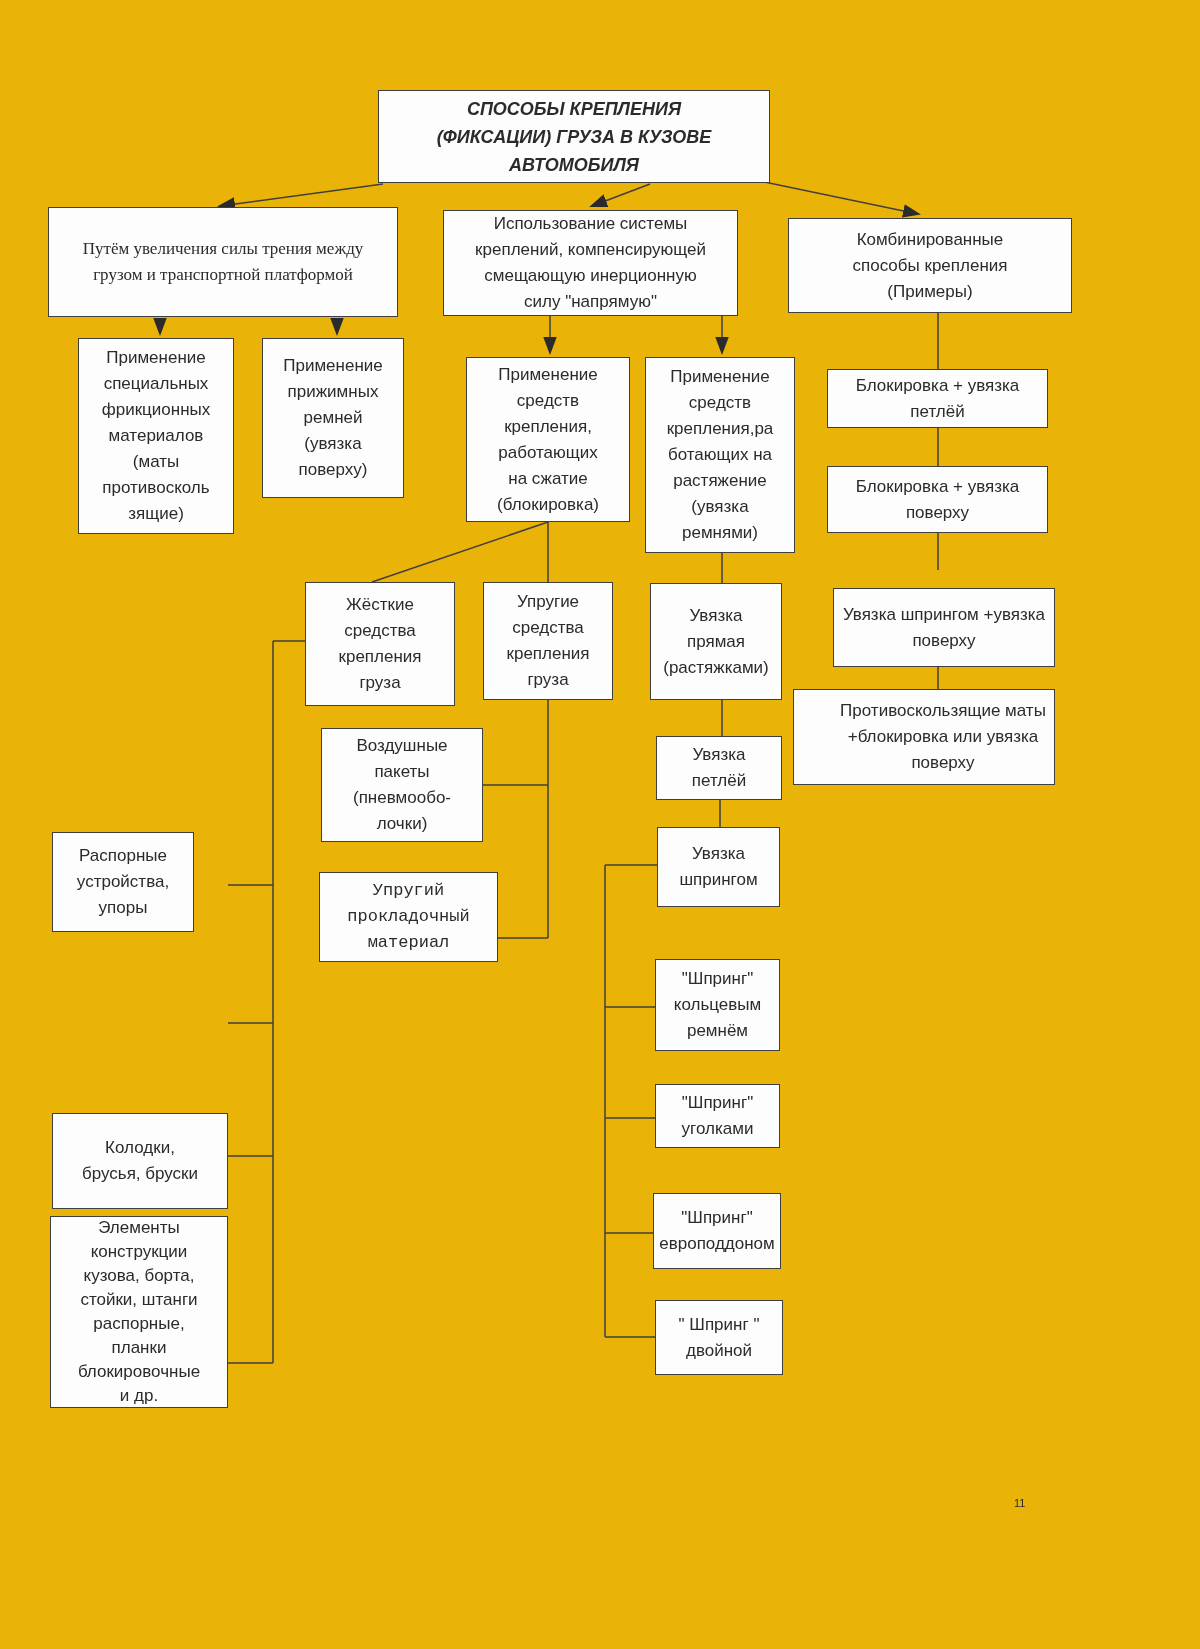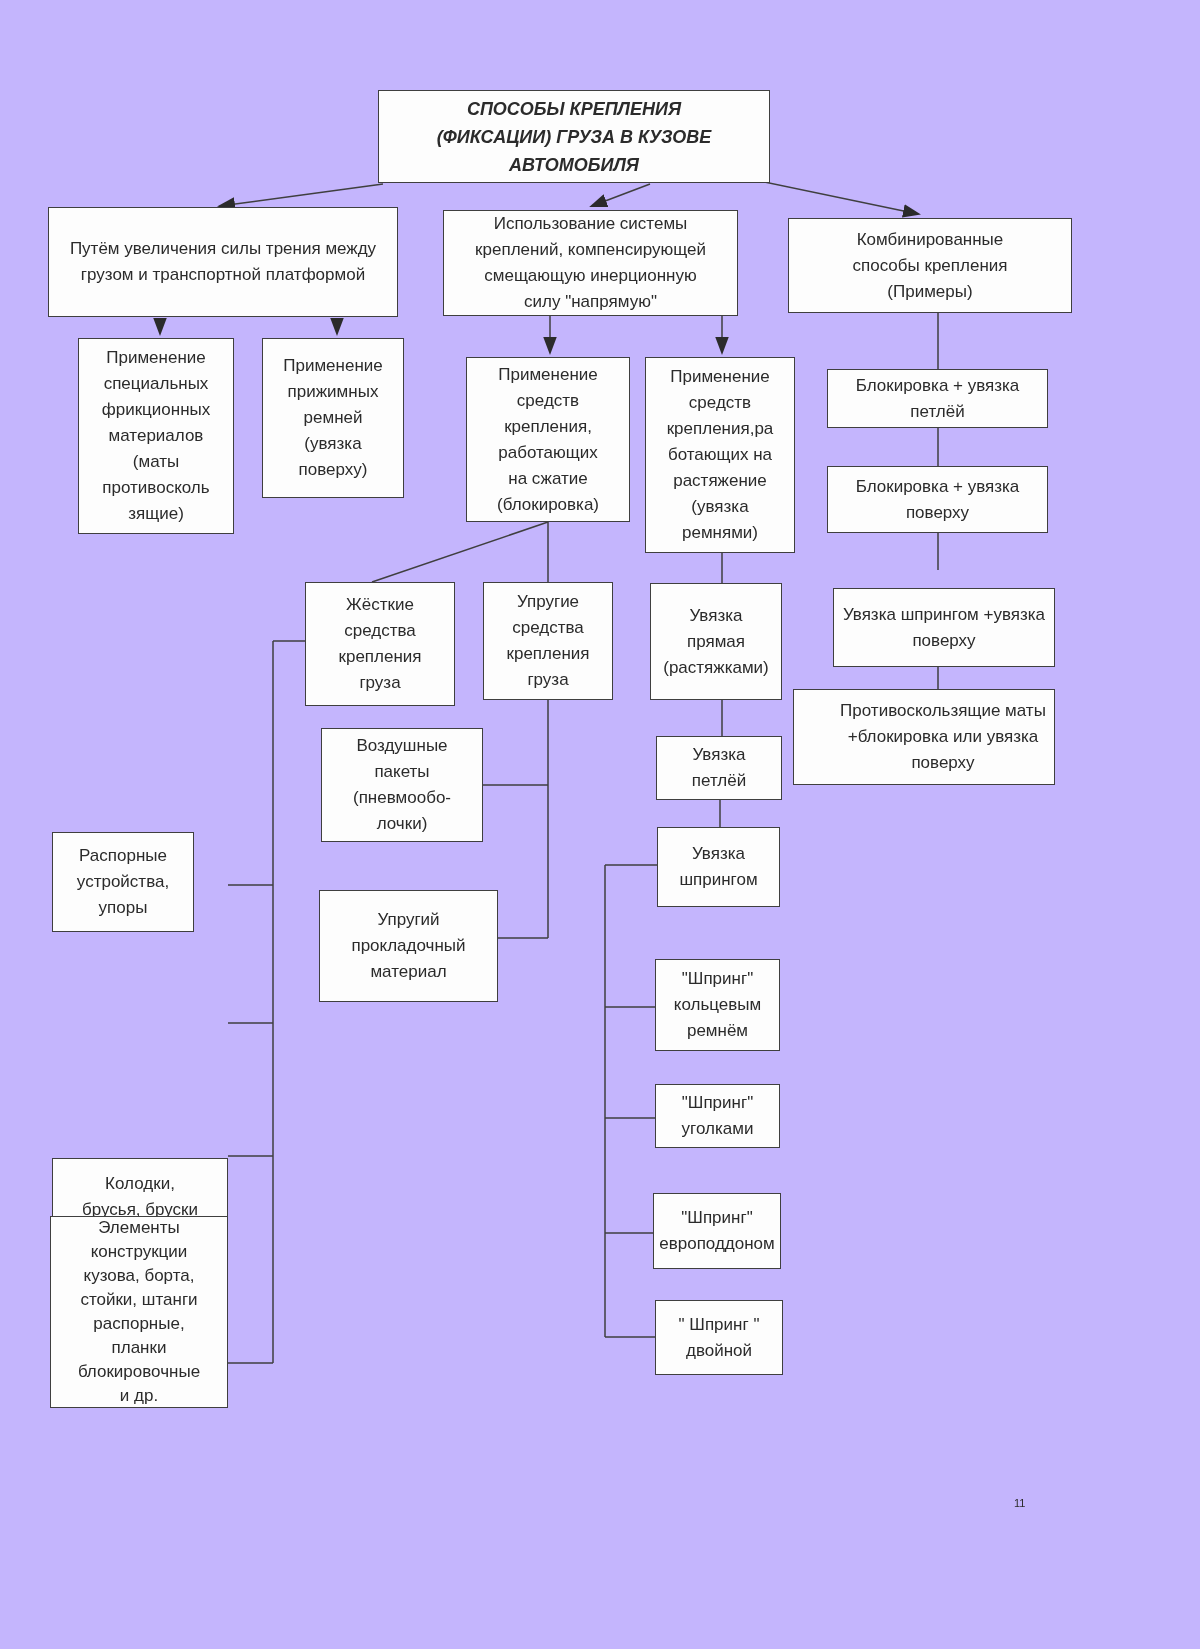--- a/index.html
+++ b/index.html
@@ -1,54 +1,54 @@
 <!DOCTYPE html>
 <html><head>
 <meta charset="utf-8">
 <style>
   html,body{margin:0;padding:0;background:#e8e8e8;}
   #page{
     position:relative;
     width:1200px;height:1649px;
     margin:0 auto;
-    background:#c4b5fd;
+    background:#eab308;
     font-family:"Liberation Sans", sans-serif;
     color:#2b2b2b;
     overflow:hidden;
   }
   .node{
     position:absolute;
     border:1.5px solid #3f3f3f;
     background:#fdfdfd;
     display:flex;
     align-items:center;
     justify-content:center;
     text-align:center;
     font-size:17px;
     line-height:26px;
     white-space:pre-line;
     box-sizing:border-box;
     padding:2px 6px;
   }
   #svg-lines{position:absolute;left:0;top:0;width:1200px;height:1649px;}
   #b-title{left:378px;top:90px;width:392px;height:93px;font-weight:bold;font-style:italic;font-size:18px;line-height:28px;}
-  #b-friction{left:48px;top:207px;width:350px;height:110px;}
+  #b-friction{left:48px;top:207px;width:350px;height:110px;font-family:Liberation Serif, serif;}
   #b-direct{left:443px;top:210px;width:295px;height:106px;}
   #b-combined{left:788px;top:218px;width:284px;height:95px;}
   #b-friction-materials{left:78px;top:338px;width:156px;height:196px;}
   #b-press-belts{left:262px;top:338px;width:142px;height:160px;}
   #b-compression{left:466px;top:357px;width:164px;height:165px;}
   #b-tension{left:645px;top:357px;width:150px;height:196px;}
   #b-rigid{left:305px;top:582px;width:150px;height:124px;}
   #b-elastic{left:483px;top:582px;width:130px;height:118px;}
   #b-air{left:321px;top:728px;width:162px;height:114px;}
-  #b-elastic-pad{left:319px;top:890px;width:179px;height:112px;}
+  #b-elastic-pad{left:319px;top:872px;width:179px;height:90px;font-family:Liberation Mono, monospace;}
   #b-spacers{left:52px;top:832px;width:142px;height:100px;}
   #b-pallets{left:52px;top:985px;width:176px;height:77px;}
-  #b-blocks{left:52px;top:1158px;width:176px;height:77px;}
+  #b-blocks{left:52px;top:1113px;width:176px;height:96px;}
   #b-body-elements{left:50px;top:1216px;width:178px;height:192px;line-height:24px;}
   #b-direct-lashing{left:650px;top:583px;width:132px;height:117px;}
   #b-loop-lashing{left:656px;top:736px;width:126px;height:64px;}
   #b-spring-lashing{left:657px;top:827px;width:123px;height:80px;}
   #b-spring-ring{left:655px;top:959px;width:125px;height:92px;}
   #b-spring-corners{left:655px;top:1084px;width:125px;height:64px;}
   #b-spring-europallet{left:653px;top:1193px;width:128px;height:76px;}
   #b-spring-double{left:655px;top:1300px;width:128px;height:75px;}
   #b-block-loop{left:827px;top:369px;width:221px;height:59px;}
   #b-block-top{left:827px;top:466px;width:221px;height:67px;}

